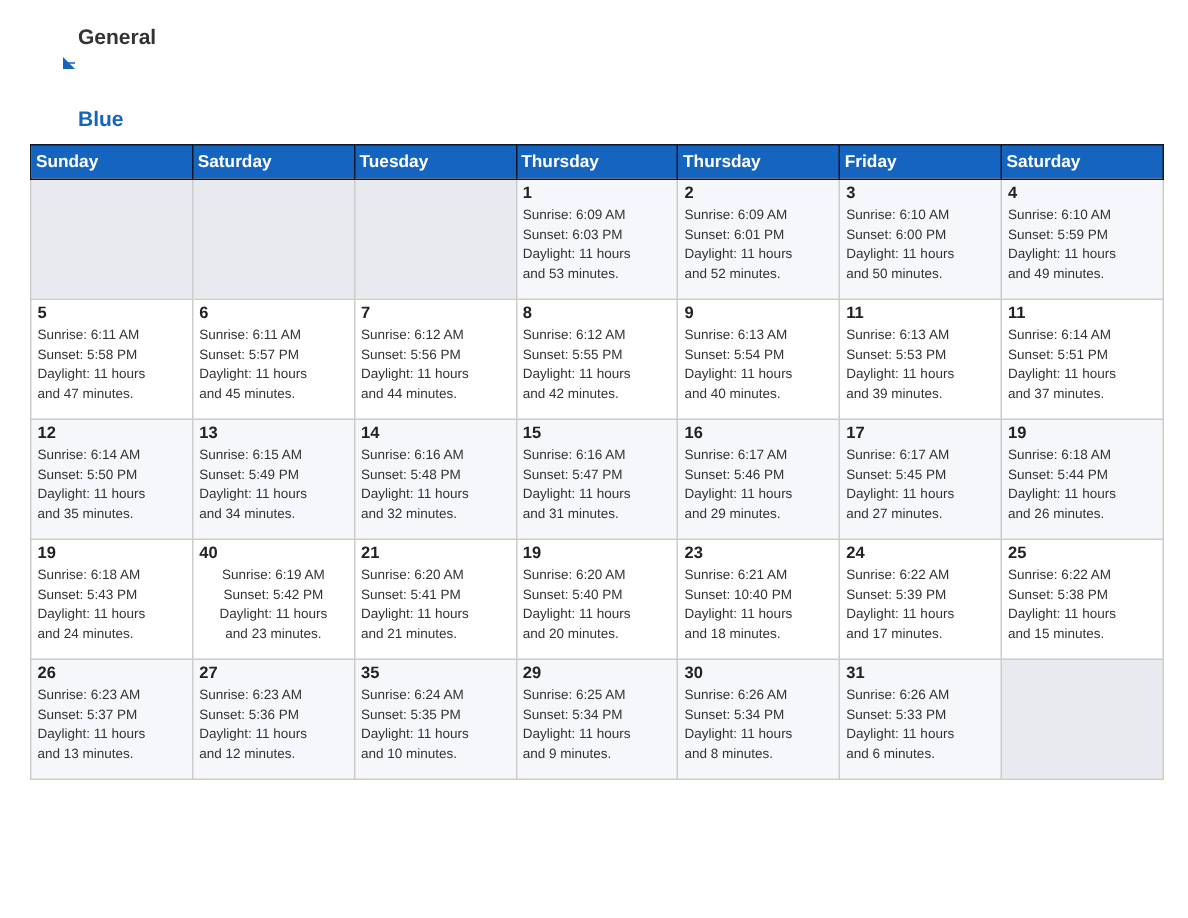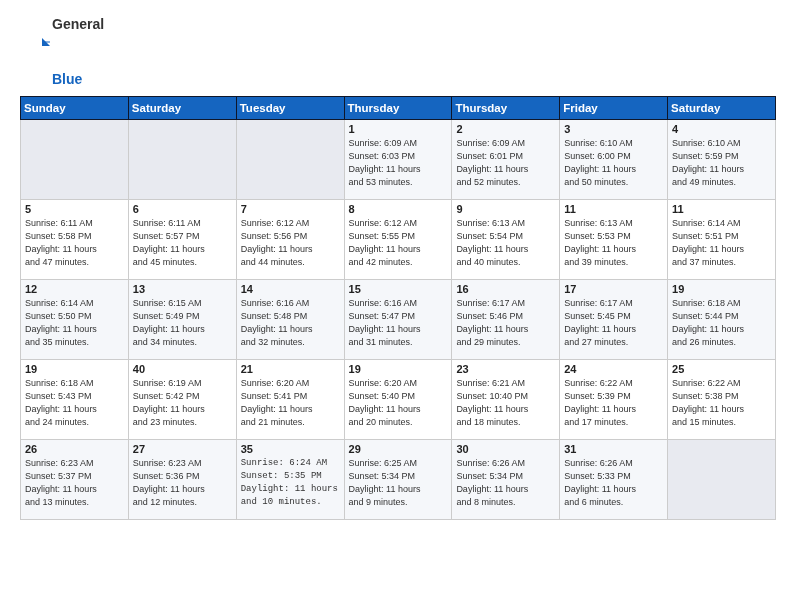--- a/index.html
+++ b/index.html
@@ -254,21 +254,21 @@
         <tr>
           <td>
             <span class="day-num">19</span>
             <div class="day-info" style="white-space: pre-line;">Sunrise: 6:18 AM
 Sunset: 5:43 PM
 Daylight: 11 hours
 and 24 minutes.</div>
           </td>
           <td>
             <span class="day-num">40</span>
-            <div class="day-info" style="white-space: pre-line;">Sunrise: 6:19 AM
+            <div class="day-info" style="white-space: pre-line; text-align: center;">Sunrise: 6:19 AM
 Sunset: 5:42 PM
 Daylight: 11 hours
 and 23 minutes.</div>
           </td>
           <td>
             <span class="day-num">21</span>
             <div class="day-info" style="white-space: pre-line;">Sunrise: 6:20 AM
 Sunset: 5:41 PM
 Daylight: 11 hours
 and 21 minutes.</div>
@@ -312,21 +312,21 @@
           </td>
           <td>
             <span class="day-num">27</span>
             <div class="day-info" style="white-space: pre-line;">Sunrise: 6:23 AM
 Sunset: 5:36 PM
 Daylight: 11 hours
 and 12 minutes.</div>
           </td>
           <td>
             <span class="day-num">35</span>
-            <div class="day-info" style="white-space: pre-line; font-family: Liberation Mono, monospace;">Sunrise: 6:24 AM
+            <div class="day-info" style="white-space: pre-line;">Sunrise: 6:24 AM
 Sunset: 5:35 PM
 Daylight: 11 hours
 and 10 minutes.</div>
           </td>
           <td>
             <span class="day-num">29</span>
             <div class="day-info" style="white-space: pre-line;">Sunrise: 6:25 AM
 Sunset: 5:34 PM
 Daylight: 11 hours
 and 9 minutes.</div>

